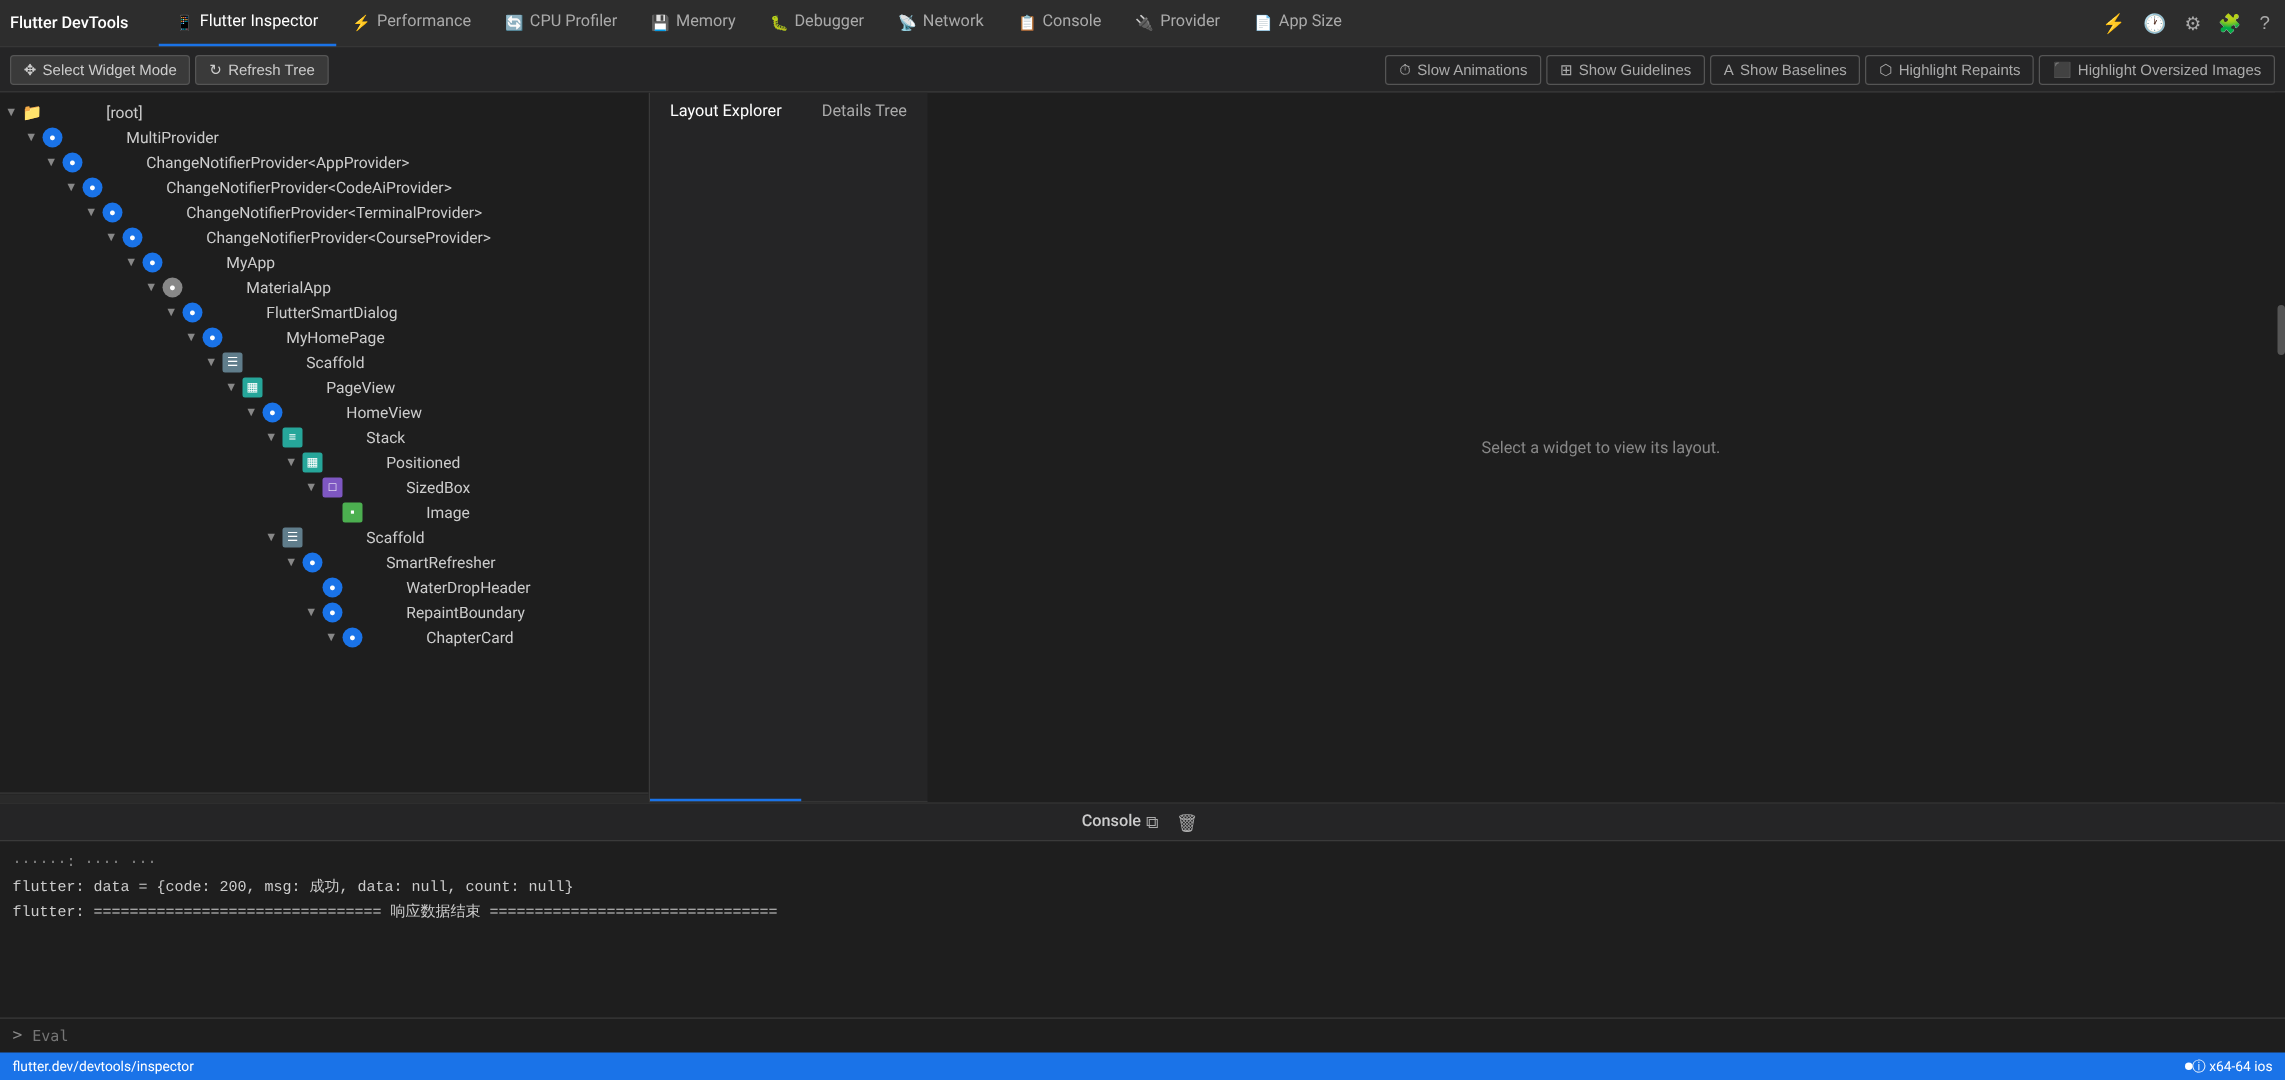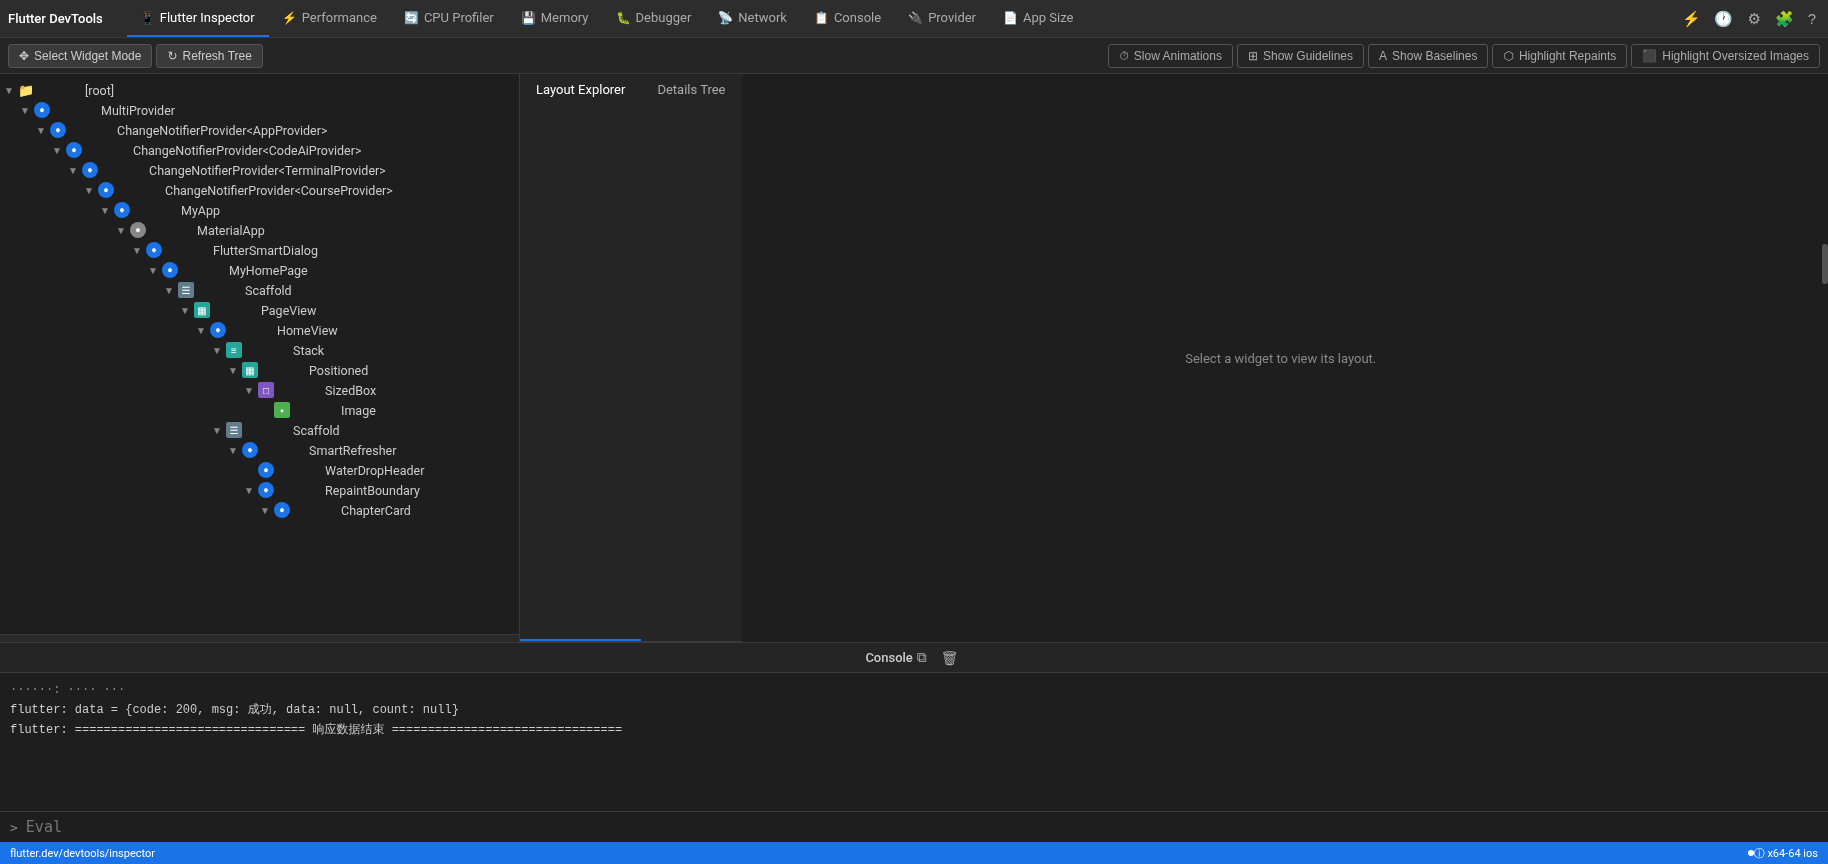--- a/index.html
+++ b/index.html
@@ -272,21 +272,21 @@
     .console-prompt {
       color: #888;
       margin-right: 8px;
       font-family: monospace;
     }
     .console-input {
       background: none;
       border: none;
       color: #cccccc;
       font-family: monospace;
-      font-size: 15px;
+      font-size: 12px;
       flex: 1;
       outline: none;
     }
 
     
     .status-bar {
       display: flex;
       align-items: center;
       justify-content: space-between;
       background: #1a73e8;

